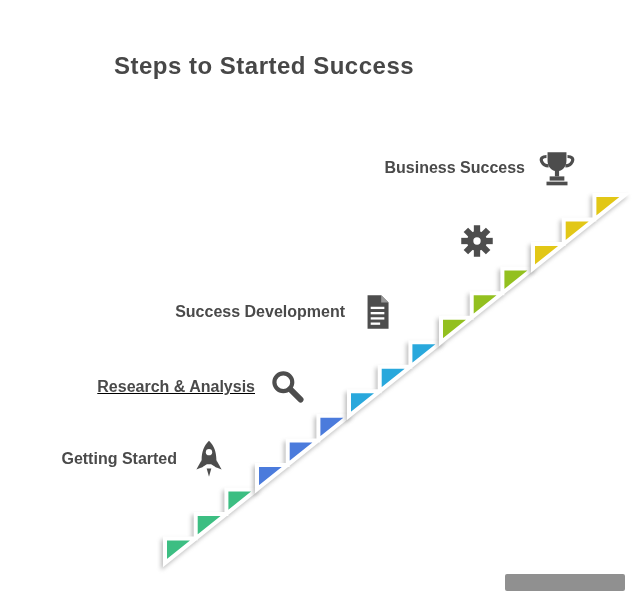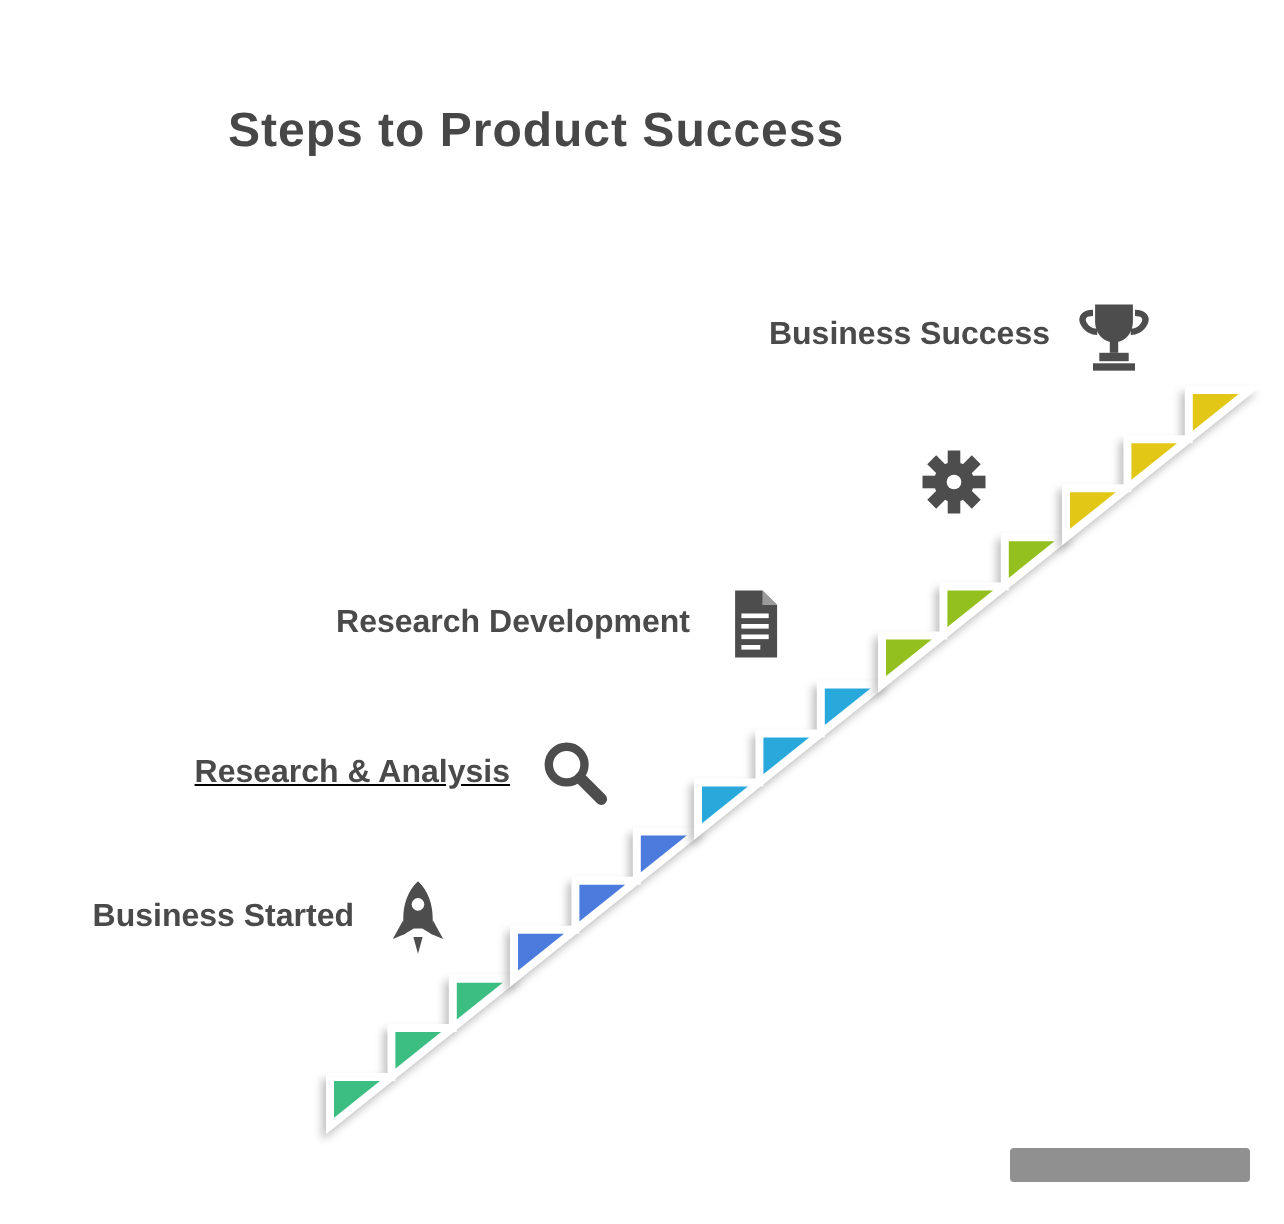--- a/index.html
+++ b/index.html
@@ -31,21 +31,21 @@
   .watermark{
     position:absolute;left:505px;top:574px;width:120px;height:17px;
     background:#8a8a8a;border-radius:2px;opacity:.95;
   }
 </style>
 </head>
 <body>
 
 <div class="stage">
 
-  <div class="title">Steps to Product Success</div>
+  <div class="title">Steps to Started Success</div>
 
   <svg class="stairs-svg" width="642" height="612" viewBox="0 0 642 612">
     <path class="step-piece" d="M165,563 l0,-24.5 l30.7,0 l0,-24.5 l30.7,0 l0,-24.6 l30.6,0 Z" fill="#3CBE82"></path>
     <path class="step-piece" d="M257,489.4 l0,-24.5 l30.7,0 l0,-24.5 l30.7,0 l0,-24.6 l30.6,0 Z" fill="#4B7BDC"></path>
     <path class="step-piece" d="M349,415.8 l0,-24.5 l30.7,0 l0,-24.5 l30.7,0 l0,-24.6 l30.6,0 Z" fill="#29A8DC"></path>
     <path class="step-piece" d="M441,342.2 l0,-24.5 l30.7,0 l0,-24.5 l30.7,0 l0,-24.6 l30.6,0 Z" fill="#93C01F"></path>
     <path class="step-piece" d="M533,268.6 l0,-24.5 l30.7,0 l0,-24.5 l30.7,0 l0,-24.6 l30.6,0 Z" fill="#E2C716"></path>
   </svg>
 
   <div class="label-row" style="top:146px;right:64px;">
@@ -73,41 +73,41 @@
           <rect x="-15" y="-3" width="8" height="6" transform="rotate(45)"></rect>
           <rect x="7" y="-3" width="8" height="6" transform="rotate(45)"></rect>
           <circle cx="0" cy="0" r="9.5"></circle>
         </g>
       </g>
       <circle cx="20" cy="20" r="3.5" fill="#ffffff"></circle>
     </svg>
   </div>
 
   <div class="label-row" style="top:290px;right:244px;">
-    <span class="step-label">Research Development</span>
+    <span class="step-label">Success Development</span>
     <svg class="icon" viewBox="0 0 40 40">
       <path class="ink" d="M11 4 h13 l7 7 v25 h-20 Z"></path>
       <path d="M24 4 l7 7 h-7 Z" fill="#9a9a9a"></path>
       <rect x="14" y="15" width="13" height="2.2" fill="#ffffff"></rect>
       <rect x="14" y="20" width="13" height="2.2" fill="#ffffff"></rect>
       <rect x="14" y="25" width="13" height="2.2" fill="#ffffff"></rect>
       <rect x="14" y="30" width="9" height="2.2" fill="#ffffff"></rect>
     </svg>
   </div>
 
   <div class="label-row" style="top:365px;right:334px;text-decoration:underline;">
     <span class="step-label">Research &amp; Analysis</span>
     <svg class="icon" viewBox="0 0 40 40">
       <circle class="ink-stroke" cx="16.5" cy="15.5" r="8.5" stroke-width="4"></circle>
       <line class="ink-stroke" x1="23" y1="22" x2="33" y2="32" stroke-width="5.5" stroke-linecap="round"></line>
     </svg>
   </div>
 
   <div class="label-row" style="top:437px;right:412px;">
-    <span class="step-label">Business Started</span>
+    <span class="step-label">Getting Started</span>
     <svg class="icon" viewBox="0 0 40 40">
       <path class="ink" d="M20 2.5 C25 7 27 14 27 20 l0 8 -5 -3 h-4 l-5 3 0 -8 C13 14 15 7 20 2.5 Z"></path>
       <path class="ink" d="M13 21 l-5 9 6 -2.5 Z"></path>
       <path class="ink" d="M27 21 l5 9 -6 -2.5 Z"></path>
       <path class="ink" d="M17.8 29 h4.4 l-2.2 8 Z"></path>
       <circle cx="20" cy="13.5" r="3" fill="#ffffff"></circle>
     </svg>
   </div>
 
   <div class="watermark"></div>

